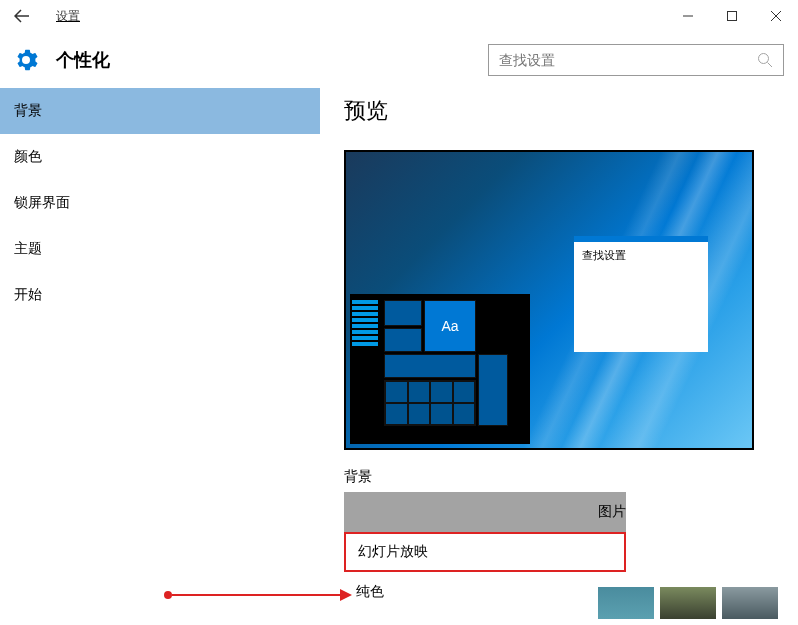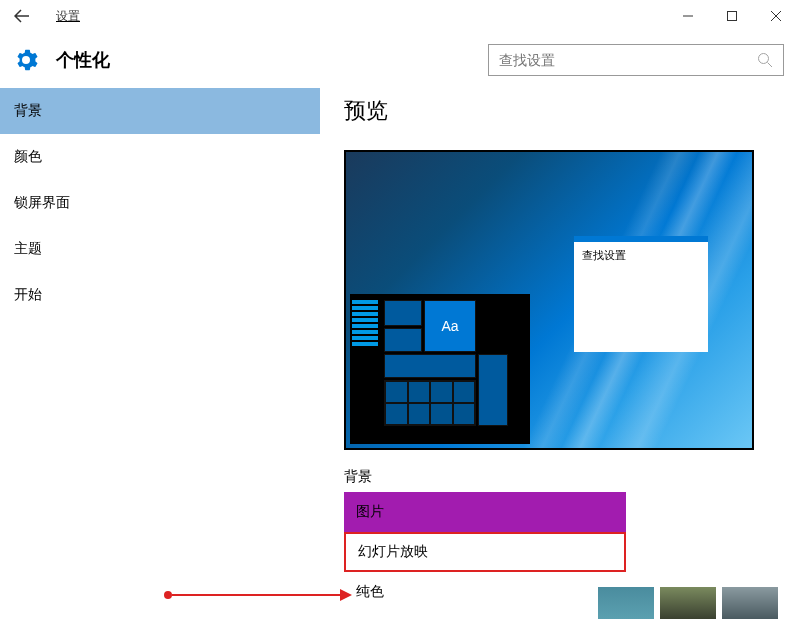--- a/index.html
+++ b/index.html
@@ -38,21 +38,21 @@
     .tile-s1 { left: 0; top: 0; width: 38px; height: 26px; }
     .tile-s2 { left: 0; top: 28px; width: 38px; height: 24px; }
     .tile-b1 { left: 0; top: 54px; width: 92px; height: 24px; }
     .tile-g { left: 0; top: 80px; width: 92px; height: 46px; display: grid; grid-template-columns: 1fr 1fr 1fr 1fr; grid-template-rows: 1fr 1fr; }
     .tile-g div { border: 1px solid #111; background: #00538f; }
     .tile-r { left: 94px; top: 54px; width: 30px; height: 72px; }
     
     .bg-label { margin-top: 18px; font-size: 14px; }
     .dropdown { margin-top: 6px; width: 282px; }
     .dd-item { height: 40px; display: flex; align-items: center; padding-left: 12px; font-size: 14px; cursor: pointer; }
-    .dd-item.sel { background: #a21caf; }
+    .dd-item.sel { background: #a3a3a3; justify-content: flex-end; }
     .dd-item.highlighted { border: 2px solid #d22; }
     
     .thumbs { position: absolute; right: 20px; bottom: 6px; display: flex; gap: 6px; }
     .thumb { width: 56px; height: 32px; }
     .thumb.t1 { background: linear-gradient(#4a8c9e, #5ba0b0); }
     .thumb.t2 { background: linear-gradient(#7a8a5e, #3a4030); }
     .thumb.t3 { background: linear-gradient(#8a9aa0, #4a5a60); }
     
     .arrow-annotation { position: absolute; left: 160px; top: 580px; pointer-events: none; }
   </style>

